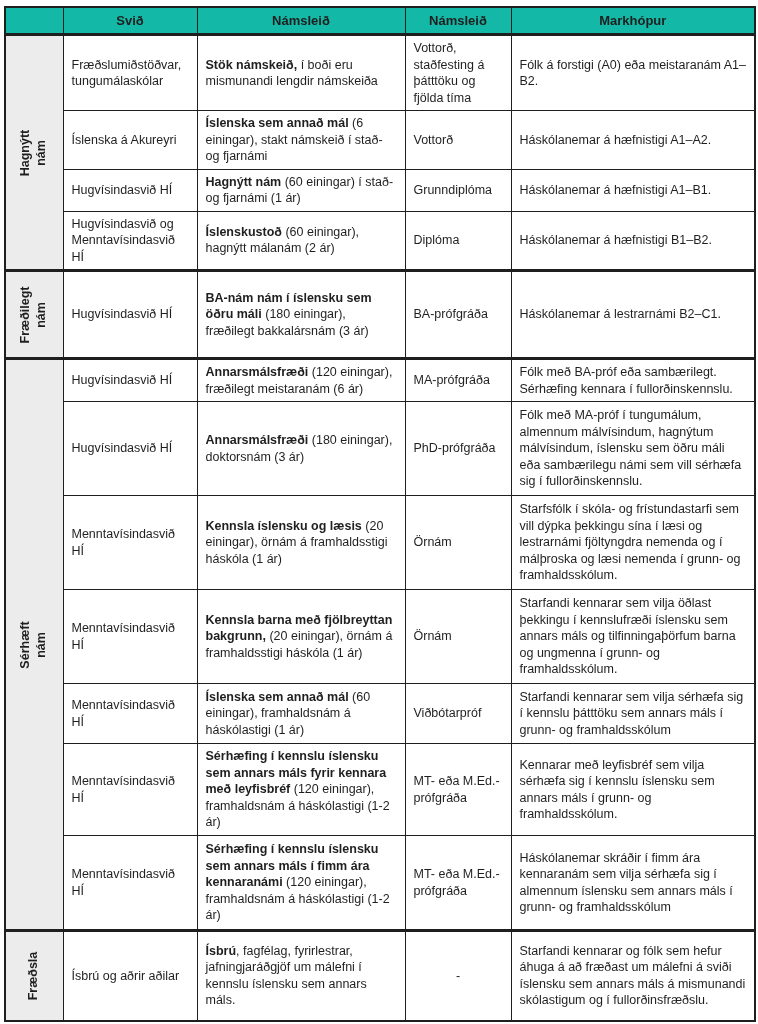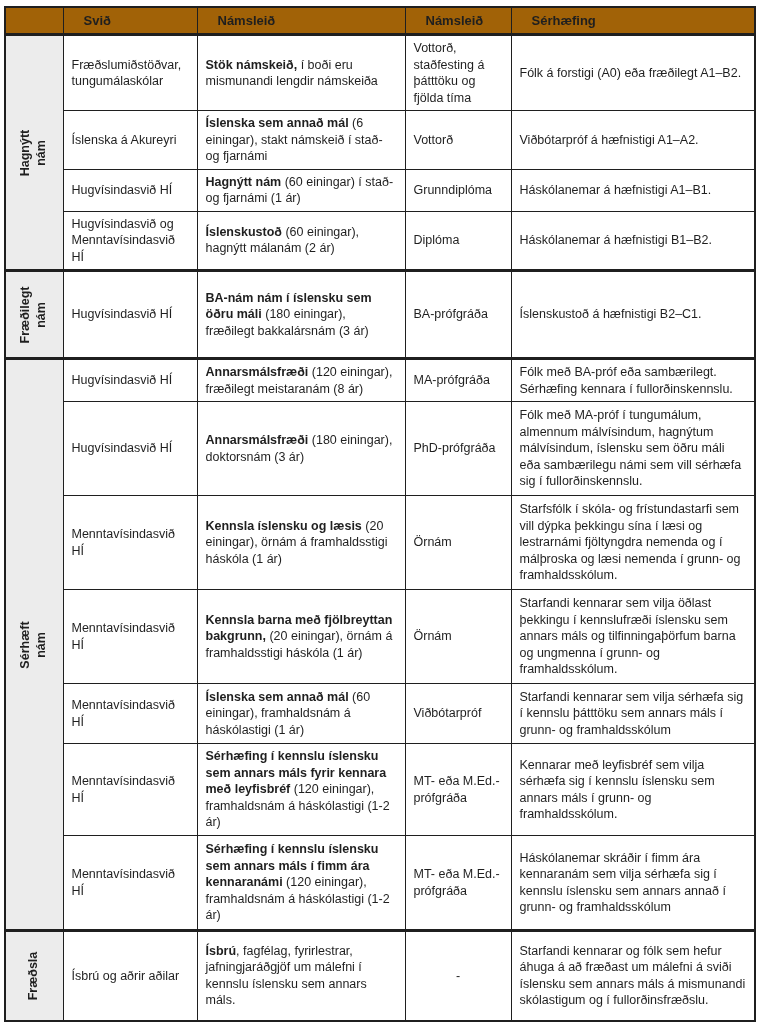--- a/index.html
+++ b/index.html
@@ -23,23 +23,24 @@
   th,td{
     border:1px solid #1f1f1f;
     padding:4px 8px;
     vertical-align:middle;
     text-align:left;
     word-wrap:break-word;
     overflow-wrap:break-word;
   }
   th{
     font-weight:bold;
+    text-align:center;
     font-size:13px;
     padding:4px 20px;
-    background:#a16207;
+    background:#14b8a6;
   }
   td.group{
     position:relative;
     background:#ececec;
     padding:0;
   }
   .vtext{
     position:absolute;
     top:50%;left:50%;
     transform:translate(-50%,-50%) rotate(-90deg);
@@ -69,39 +70,39 @@
         <col class="c-nams">
         <col class="c-prof">
         <col class="c-mark">
     </colgroup>
     <thead>
       <tr style="height:26px">
         <th></th>
         <th>Svið</th>
         <th>Námsleið</th>
         <th>Námsleið</th>
-        <th>Sérhæfing</th>
+        <th>Markhópur</th>
       </tr>
     </thead>
 
     <tbody class="section">
       <tr style="height:70px">
         <td class="group" rowspan="4">
           <div class="vtext">Hagnýtt nám</div>
         </td>
         <td class="svid">Fræðslumiðstöðvar, tungumálaskólar</td>
         <td class="nams"><b>Stök námskeið,</b><span> í boði eru mismunandi lengdir námskeiða</span></td>
         <td class="prof">Vottorð, staðfesting á þátttöku og fjölda tíma</td>
-        <td class="mark">Fólk á forstigi (A0) eða fræðilegt A1–B2.</td>
+        <td class="mark">Fólk á forstigi (A0) eða meistaranám A1–B2.</td>
       </tr>
       <tr style="height:56px">
         <td class="svid">Íslenska á Akureyri</td>
         <td class="nams"><b>Íslenska sem annað mál</b><span> (6 einingar), stakt námskeið í stað- og fjarnámi</span></td>
         <td class="prof">Vottorð</td>
-        <td class="mark">Viðbótarpróf á hæfnistigi A1–A2.</td>
+        <td class="mark">Háskólanemar á hæfnistigi A1–A2.</td>
       </tr>
       <tr style="height:42px">
         <td class="svid">Hugvísindasvið HÍ</td>
         <td class="nams"><b>Hagnýtt nám</b><span> (60 einingar) í stað- og fjarnámi (1 ár)</span></td>
         <td class="prof">Grunndiplóma</td>
         <td class="mark">Háskólanemar á hæfnistigi A1–B1.</td>
       </tr>
       <tr style="height:44px">
         <td class="svid">Hugvísindasvið og Menntavísindasvið HÍ</td>
         <td class="nams"><b>Íslenskustoð</b><span> (60 einingar), hagnýtt málanám (2 ár)</span></td>
@@ -111,31 +112,31 @@
     </tbody>
 
     <tbody class="section">
       <tr style="height:88px">
         <td class="group">
           <div class="vtext">Fræðilegt nám</div>
         </td>
         <td class="svid">Hugvísindasvið HÍ</td>
         <td class="nams"><b>BA-nám nám í íslensku sem öðru máli</b><span> (180 einingar), fræðilegt bakkalársnám (3 ár)</span></td>
         <td class="prof">BA-prófgráða</td>
-        <td class="mark">Íslenskustoð á hæfnistigi B2–C1.</td>
+        <td class="mark">Háskólanemar á lestrarnámi B2–C1.</td>
       </tr>
     </tbody>
 
     <tbody class="section">
       <tr style="height:40px">
         <td class="group" rowspan="7">
           <div class="vtext">Sérhæft nám</div>
         </td>
         <td class="svid">Hugvísindasvið HÍ</td>
-        <td class="nams"><b>Annarsmálsfræði</b><span> (120 einingar), fræðilegt meistaranám (8 ár)</span></td>
+        <td class="nams"><b>Annarsmálsfræði</b><span> (120 einingar), fræðilegt meistaranám (6 ár)</span></td>
         <td class="prof">MA-prófgráða</td>
         <td class="mark">Fólk með BA-próf eða sambærilegt. Sérhæfing kennara í fullorðinskennslu.</td>
       </tr>
       <tr style="height:94px">
         <td class="svid">Hugvísindasvið HÍ</td>
         <td class="nams"><b>Annarsmálsfræði</b><span> (180 einingar), doktorsnám (3 ár)</span></td>
         <td class="prof">PhD-prófgráða</td>
         <td class="mark">Fólk með MA-próf í tungumálum, almennum málvísindum, hagnýtum málvísindum, íslensku sem öðru máli eða sambærilegu námi sem vill sérhæfa sig í fullorðinskennslu.</td>
       </tr>
       <tr style="height:94px">
@@ -159,21 +160,21 @@
       <tr style="height:92px">
         <td class="svid">Menntavísindasvið HÍ</td>
         <td class="nams"><b>Sérhæfing í kennslu íslensku sem annars máls fyrir kennara með leyfisbréf</b><span> (120 einingar), framhaldsnám á háskólastigi (1-2 ár)</span></td>
         <td class="prof">MT- eða M.Ed.-prófgráða</td>
         <td class="mark">Kennarar með leyfisbréf sem vilja sérhæfa sig í kennslu íslensku sem annars máls í grunn- og framhaldsskólum.</td>
       </tr>
       <tr style="height:95px">
         <td class="svid">Menntavísindasvið HÍ</td>
         <td class="nams"><b>Sérhæfing í kennslu íslensku sem annars máls í fimm ára kennaranámi</b><span> (120 einingar), framhaldsnám á háskólastigi (1-2 ár)</span></td>
         <td class="prof">MT- eða M.Ed.-prófgráða</td>
-        <td class="mark">Háskólanemar skráðir í fimm ára kennaranám sem vilja sérhæfa sig í kennslu íslensku sem annars annað í grunn- og framhaldsskólum</td>
+        <td class="mark">Háskólanemar skráðir í fimm ára kennaranám sem vilja sérhæfa sig í almennum íslensku sem annars máls í grunn- og framhaldsskólum</td>
       </tr>
     </tbody>
 
     <tbody class="section">
       <tr style="height:90px">
         <td class="group">
           <div class="vtext">Fræðsla</div>
         </td>
         <td class="svid">Ísbrú og aðrir aðilar</td>
         <td class="nams"><b>Ísbrú</b><span>, fagfélag, fyrirlestrar, jafningjaráðgjöf um málefni í kennslu íslensku sem annars máls.</span></td>

